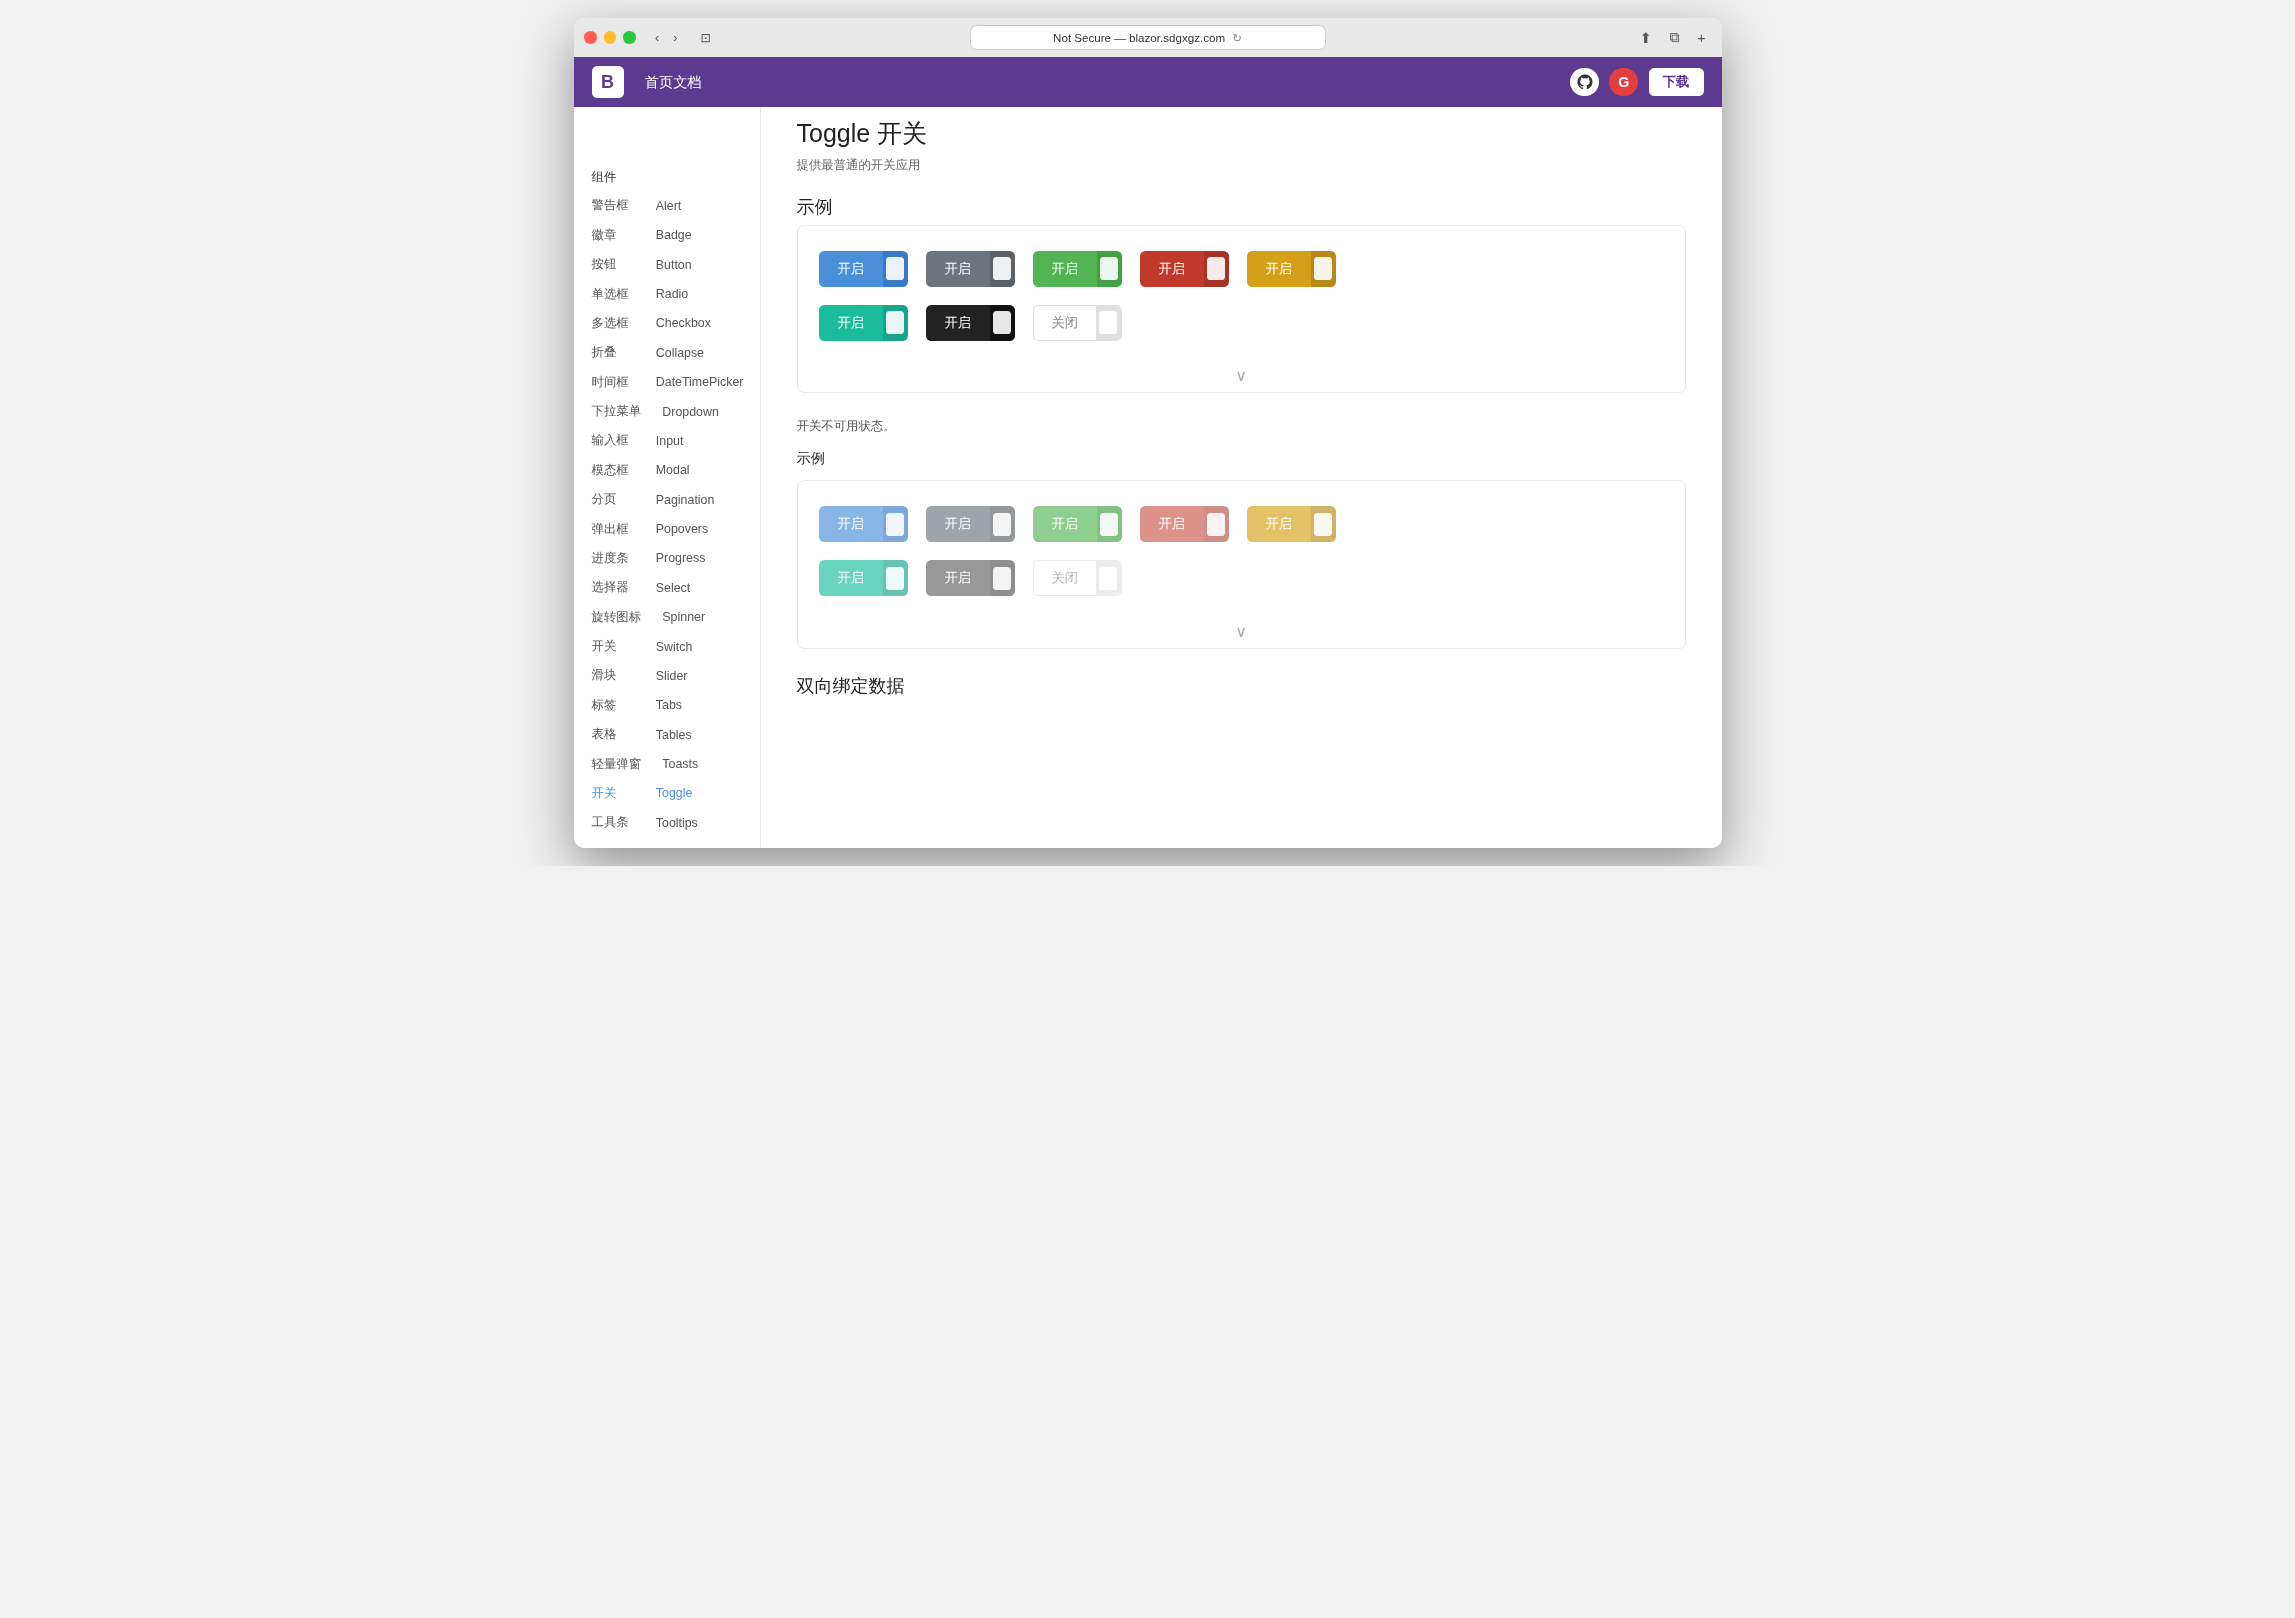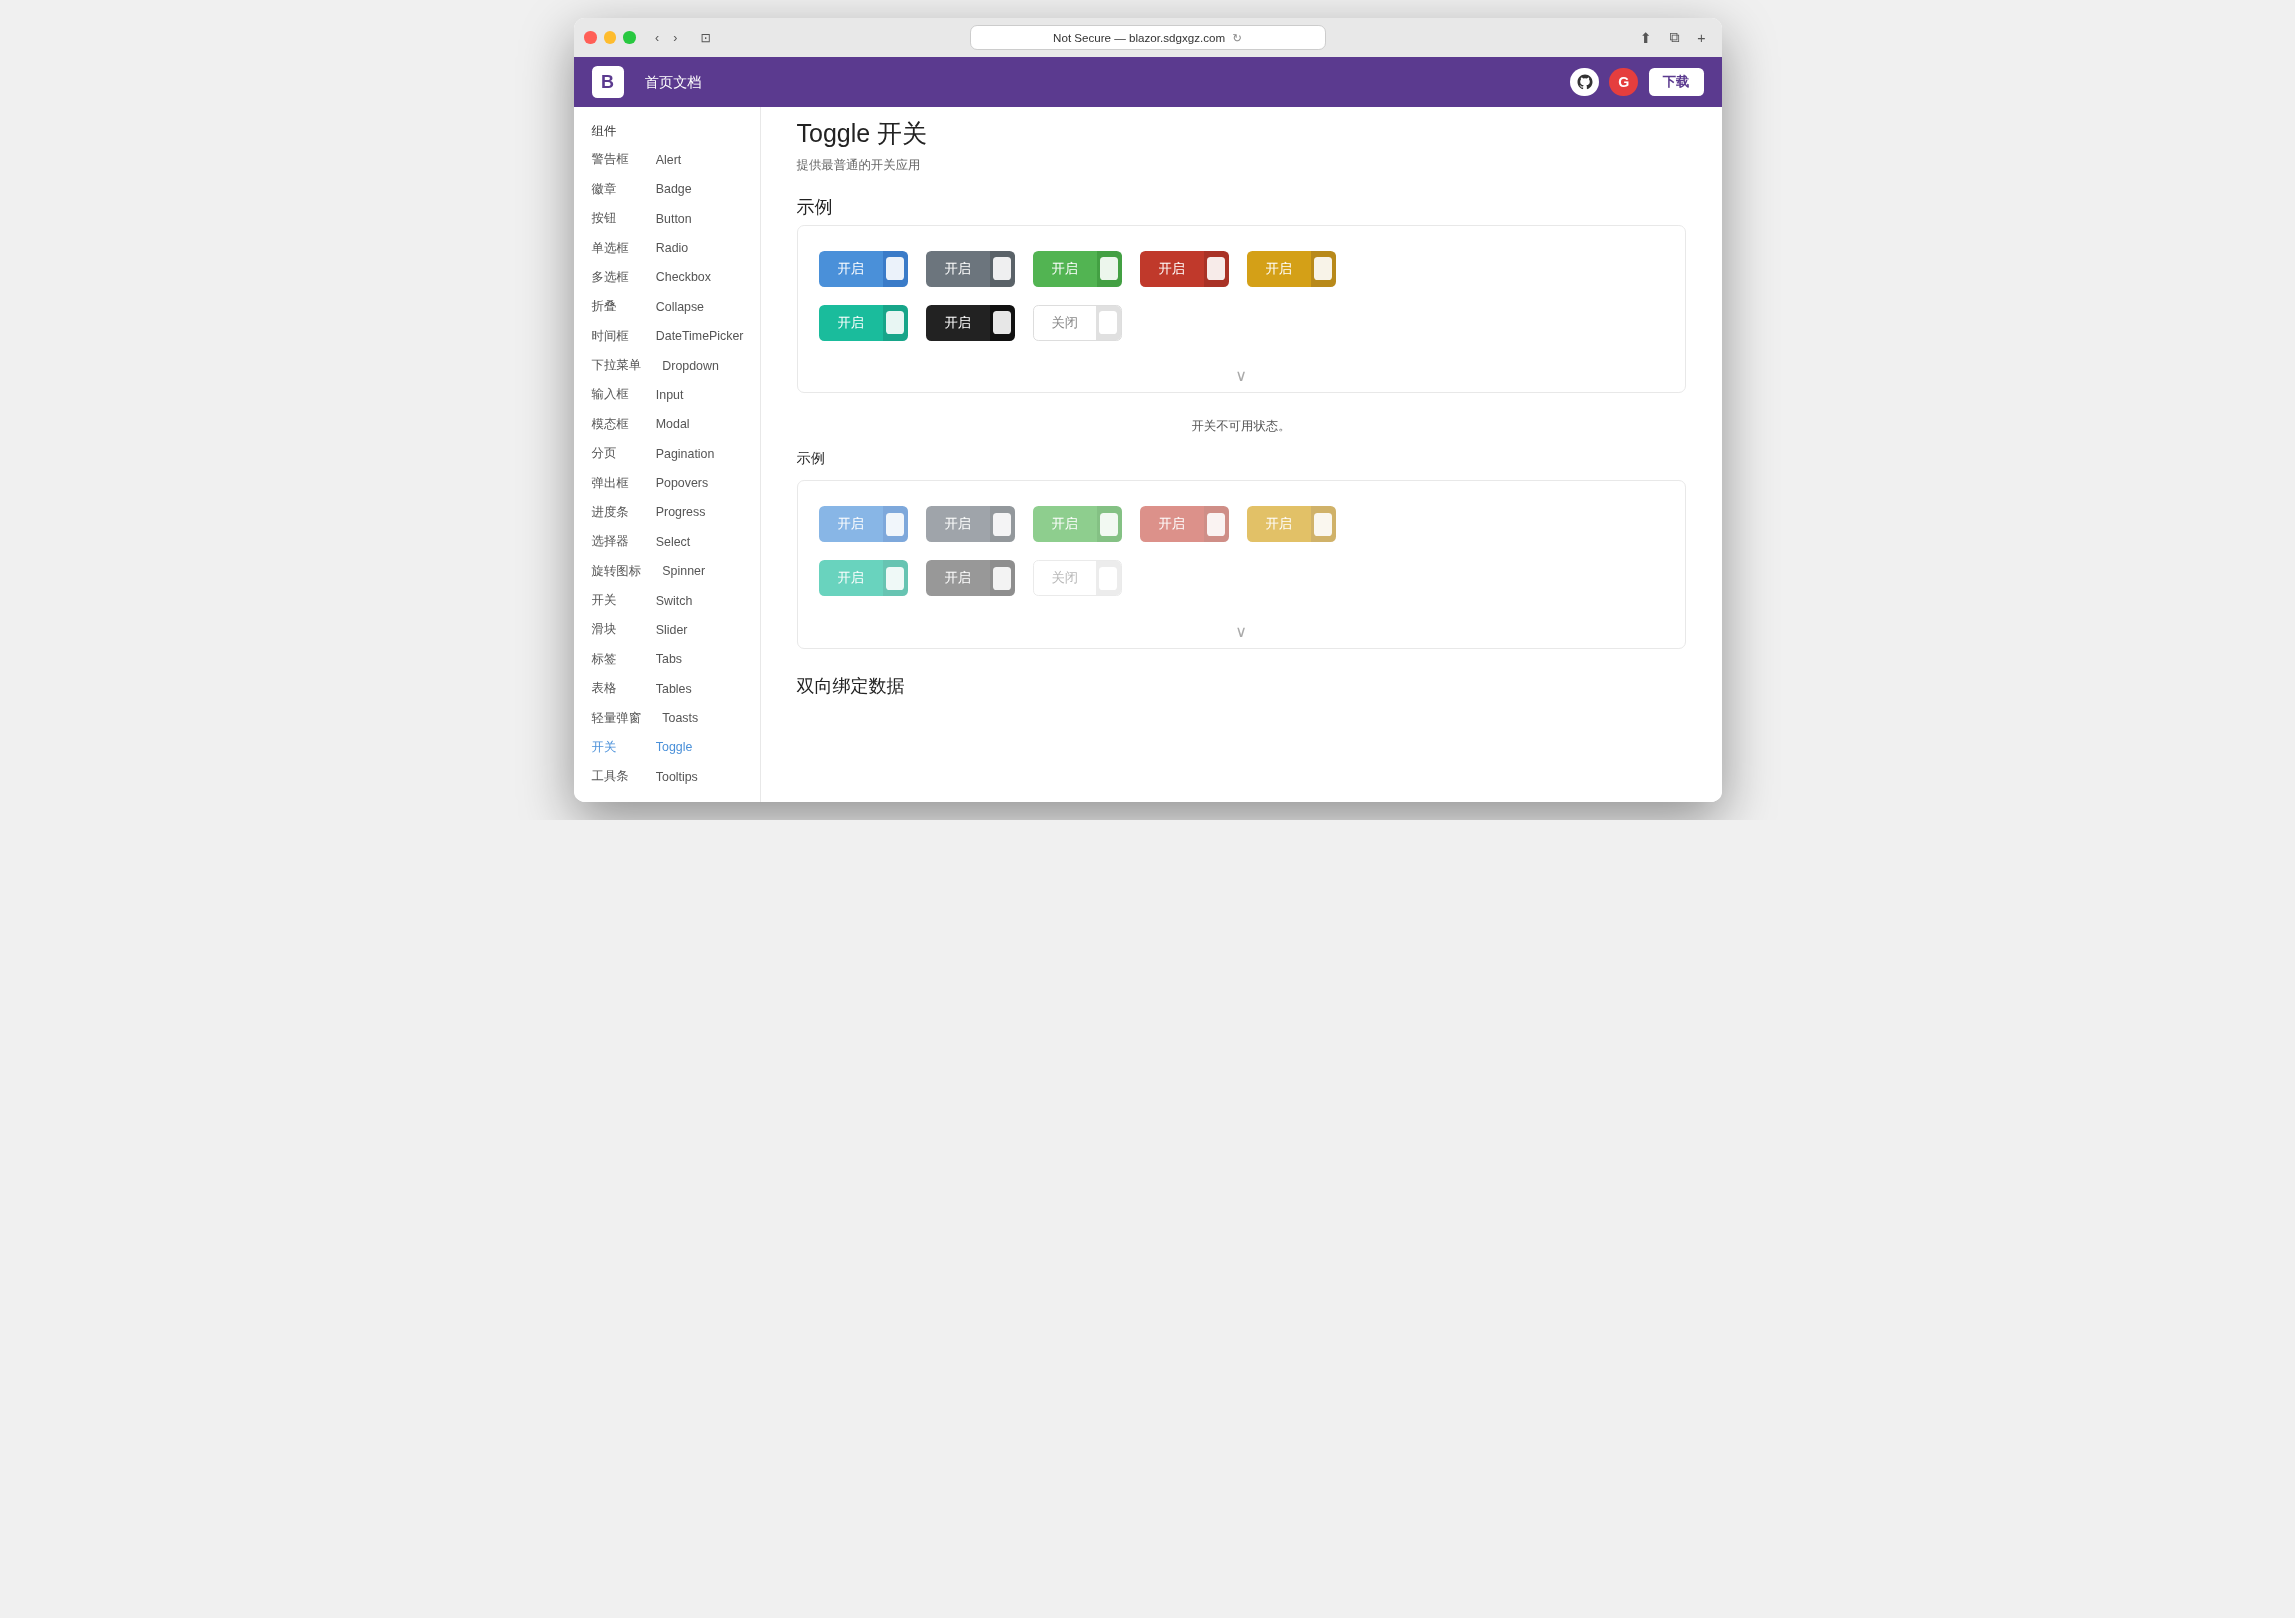--- a/index.html
+++ b/index.html
@@ -80,40 +80,40 @@
 
     
     .app-body { display: flex; height: calc(100% - 89px); }
 
     
     .sidebar {
       width: 187px; min-height: 640px; border-right: 0.9px solid #e8e8e8;
       padding: 10.7px 0; background: #fff; overflow-y: auto;
     }
     .sidebar-section-label {
-      font-size: 12.4px; color: #333; padding: 5.3px 18px; font-weight: 500;
+      font-size: 12.4px; color: #333; padding: 5.3px 18px; font-weight: 500; margin-top: 46px;
     }
     .sidebar-item {
       display: flex; align-items: center; padding: 6.2px 18px; cursor: pointer;
       gap: 21.3px;
     }
     .sidebar-item.active { color: #4a90d9; }
     .sidebar-item .zh { font-size: 12.4px; color: #555; min-width: 43px; }
     .sidebar-item .en { font-size: 12.4px; color: #555; }
     .sidebar-item.active .zh, .sidebar-item.active .en { color: #4a90d9; }
 
     
     .main-content {
       flex: 1; padding: 10px 36px; overflow-y: auto; background: #fff;
     }
     .page-title { font-size: 25px; font-weight: 500; color: #222; margin-bottom: 7.1px; }
     .page-desc { font-size: 12.4px; color: #666; margin-bottom: 21.3px; }
 
     .section-title { font-size: 18px; font-weight: 500; color: #222; margin-bottom: 5.3px; }
-    .section-desc { font-size: 12.4px; color: #555; margin-bottom: 14.2px; text-align: center; }
+    .section-desc { font-size: 12.4px; color: #555; margin-bottom: 14.2px; }
 
     
     .example-box {
       border: 0.9px solid #e8e8e8; border-radius: 7.1px; padding: 25px 21.3px 0 21.3px;
       margin-bottom: 25px; background: #fff; position: relative;
     }
     .toggle-row { display: flex; gap: 18px; flex-wrap: wrap; margin-bottom: 18px; align-items: center; }
 
     
     .toggle-switch {

